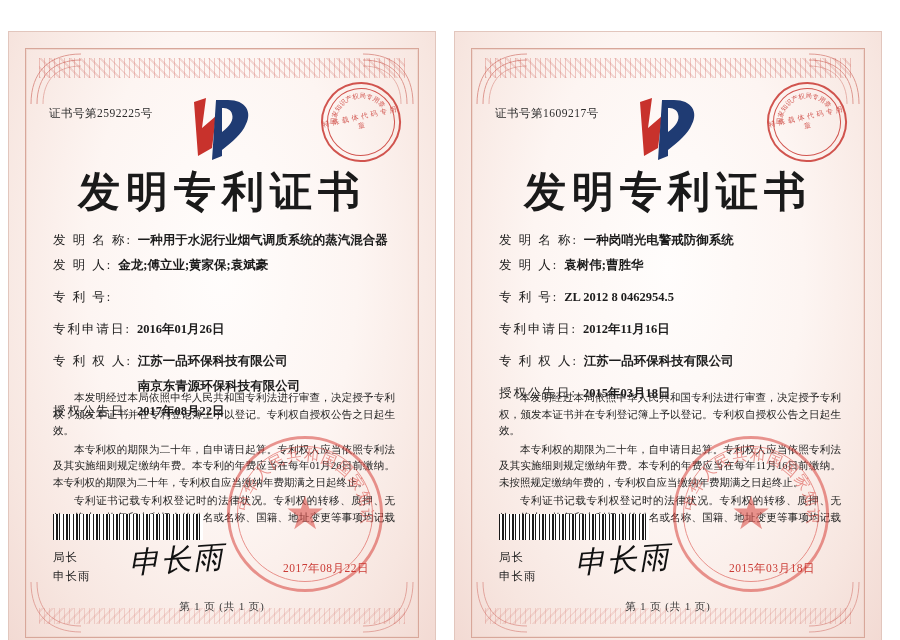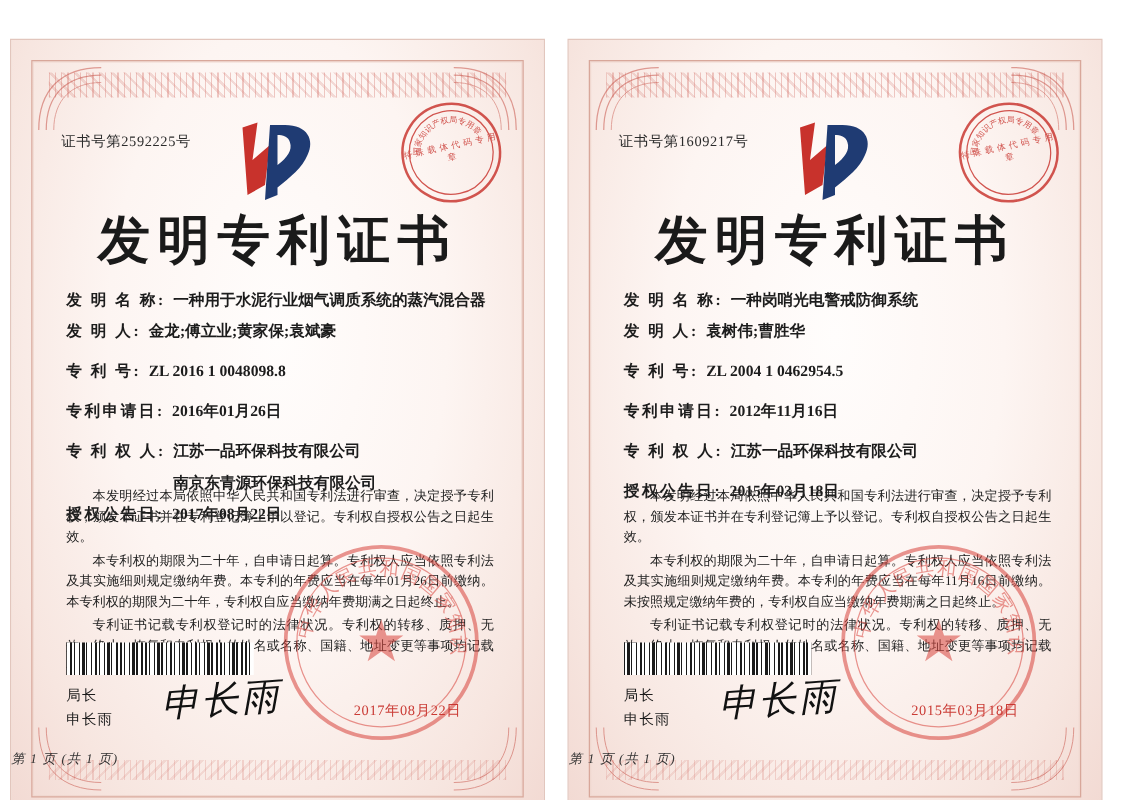--- a/index.html
+++ b/index.html
@@ -129,21 +129,20 @@
     color: #1c1c1c;
     line-height: 25px;
   }
   .field-row {
     display: flex;
     align-items: flex-start;
   }
   .field-label {
     white-space: nowrap;
     letter-spacing: 2px;
-    font-weight: bold;
   }
   .field-value {
     margin-left: 6px;
     flex: 1;
     font-weight: bold;
   }
   .field-value .sub {
     display: block;
   }
   .gap-row { height: 7px; }
@@ -224,24 +223,24 @@
     bottom: 78px;
     font-size: 11.5px;
     color: #c8322c;
     letter-spacing: .5px;
     opacity: .95;
   }
   .page-num {
     position: absolute;
     left: 0; right: 0;
     bottom: 40px;
+    text-align: center;
     font-size: 10.5px;
     color: #333;
     letter-spacing: 1px;
-    font-style: italic;
   }
   .corner {
     position: absolute;
     width: 54px;
     height: 54px;
     border: 0;
     opacity: .55;
   }
   .corner svg { width: 54px; height: 54px; }
   .c-tl { left: 20px; top: 20px; }
@@ -313,21 +312,20 @@
         <span class="field-label">发 明 名 称:</span>
         <span class="field-value">一种用于水泥行业烟气调质系统的蒸汽混合器</span>
       </div>
       <div class="field-row">
         <span class="field-label">发 明 人:</span>
         <span class="field-value">金龙;傅立业;黄家保;袁斌豪</span>
       </div>
       <div class="gap-row"></div>
       <div class="field-row">
         <span class="field-label">专 利 号:</span>
-        <span class="field-value">ZL 2016 1 0048098.8</span>
       </div>
       <div class="gap-row"></div>
       <div class="field-row">
         <span class="field-label">专利申请日:</span>
         <span class="field-value">2016年01月26日</span>
       </div>
       <div class="gap-row"></div>
       <div class="field-row">
         <span class="field-label">专 利 权 人:</span>
         <span class="field-value">
@@ -429,21 +427,21 @@
         <span class="field-label">发 明 名 称:</span>
         <span class="field-value">一种岗哨光电警戒防御系统</span>
       </div>
       <div class="field-row">
         <span class="field-label">发 明 人:</span>
         <span class="field-value">袁树伟;曹胜华</span>
       </div>
       <div class="gap-row"></div>
       <div class="field-row">
         <span class="field-label">专 利 号:</span>
-        <span class="field-value">ZL 2004 1 0462954.5</span>
+        <span class="field-value">ZL 2012 8 0462954.5</span>
       </div>
       <div class="gap-row"></div>
       <div class="field-row">
         <span class="field-label">专利申请日:</span>
         <span class="field-value">2012年11月16日</span>
       </div>
       <div class="gap-row"></div>
       <div class="field-row">
         <span class="field-label">专 利 权 人:</span>
         <span class="field-value">江苏一品环保科技有限公司</span>

